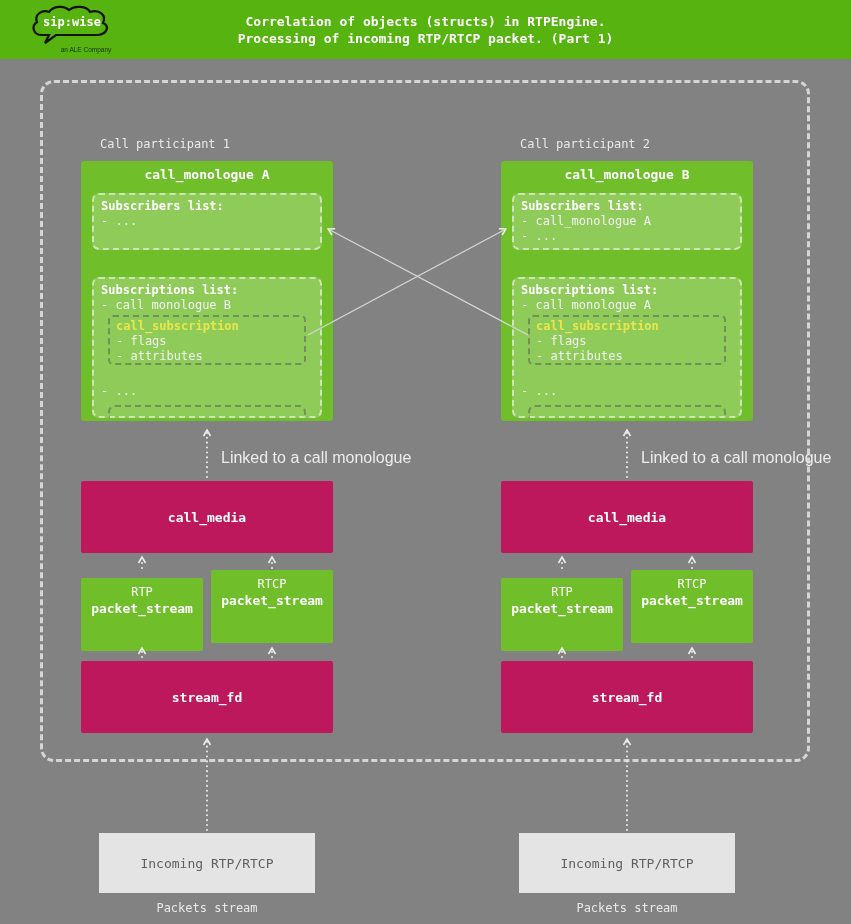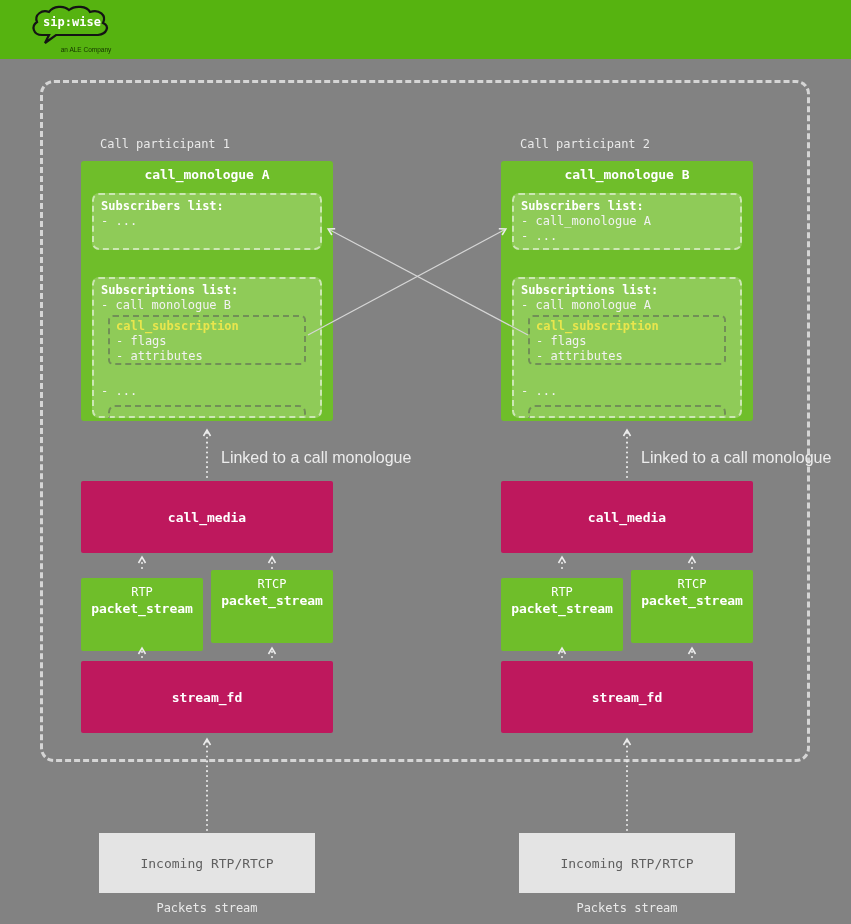--- a/index.html
+++ b/index.html
@@ -109,20 +109,22 @@
 
 <div class="page">
 
   <div class="header">
     <svg class="logo" width="92" height="50" viewBox="0 0 92 50">
       <path d="M14 30 C5 30 3 21 9 17 C6 10 14 4 21 7 C25 1 36 0 41 5 C47 0 59 1 62 7 C71 4 79 10 75 18 C82 21 79 29 70 30 L28 30 L17 38 L21 30 Z" fill="none" stroke="#141414" stroke-width="2.2"></path>
       <text x="44" y="21" text-anchor="middle" font-size="12" font-weight="bold" font-family="DejaVu Sans Mono, monospace" fill="#ffffff">sip:wise</text>
       <text x="58" y="47" text-anchor="middle" font-size="6.5" font-family="Liberation Sans, sans-serif" fill="#143300">an ALE Company</text>
     </svg>
     <div class="header-title">
+      <div>Correlation of objects (structs) in RTPEngine.</div>
+      <div>Processing of incoming RTP/RTCP packet. (Part 1)</div>
     </div>
   </div>
 
   <div class="main-frame"></div>
 
   <div class="column col-1">
     <div class="participant-label">Call participant 1</div>
 
     <div class="monologue">
       <div class="monologue-title">call_monologue A</div>

